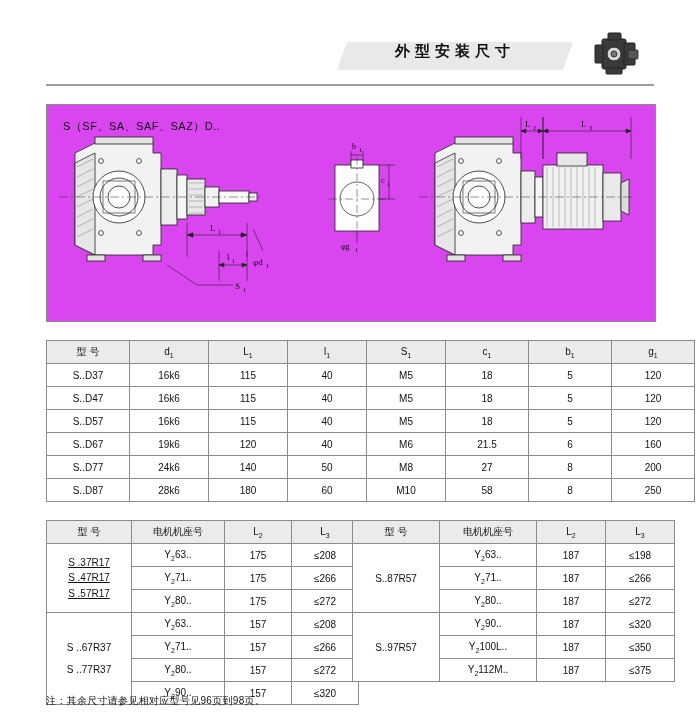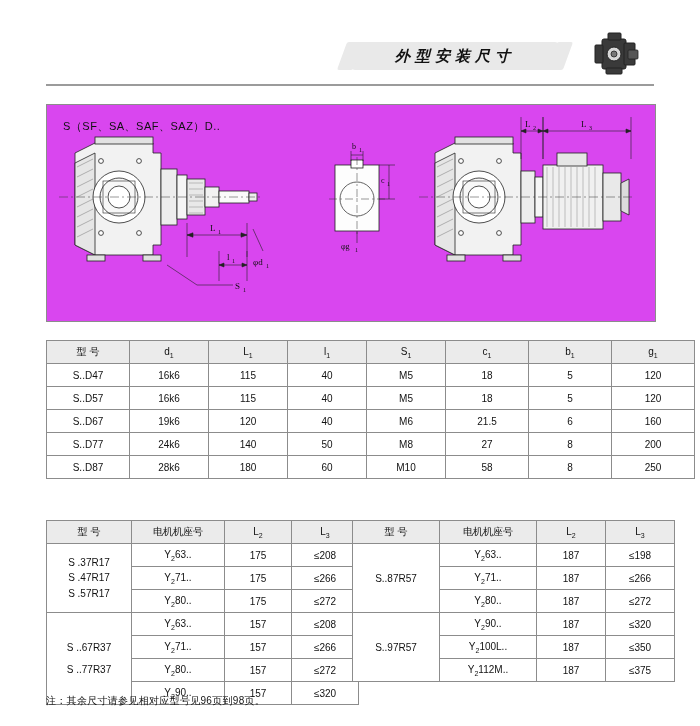--- a/index.html
+++ b/index.html
@@ -12,21 +12,21 @@
     overflow:hidden;
   }
   .page{position:relative;width:700px;height:726px;}
 
   
   .header{position:absolute;left:0;top:0;width:700px;height:88px;}
   .hdr-banner{
     position:absolute;left:352px;top:42px;width:206px;height:28px;
     background:#e9e9e9;
     border-radius:3px;
-    display:flex;align-items:center;justify-content:center;font-style:italic;
+    display:flex;align-items:flex-start;justify-content:center;
   }
   .hdr-banner:before{
     content:"";position:absolute;left:-10px;top:0;width:16px;height:28px;
     background:#e9e9e9;transform:skewX(-20deg);border-radius:2px;
   }
   .hdr-banner:after{
     content:"";position:absolute;right:-10px;top:0;width:16px;height:28px;
     background:#e9e9e9;transform:skewX(-20deg);border-radius:2px;
   }
   .hdr-title{
@@ -268,20 +268,30 @@
         <td style="width:74px">L<span class="sub">1</span></td>
         <td style="width:74px">l<span class="sub">1</span></td>
         <td style="width:74px">S<span class="sub">1</span></td>
         <td style="width:78px">c<span class="sub">1</span></td>
         <td style="width:78px">b<span class="sub">1</span></td>
         <td style="width:78px">g<span class="sub">1</span></td>
       </tr>
     </thead>
     <tbody>
       <tr>
+        <td>S..D37</td>
+        <td>16k6</td>
+        <td>115</td>
+        <td>40</td>
+        <td>M5</td>
+        <td>18</td>
+        <td>5</td>
+        <td>120</td>
+      </tr>
+      <tr>
         <td>S..D47</td>
         <td>16k6</td>
         <td>115</td>
         <td>40</td>
         <td>M5</td>
         <td>18</td>
         <td>5</td>
         <td>120</td>
       </tr>
       <tr>
@@ -331,21 +341,21 @@
     <thead>
       <tr>
         <td style="width:80px">型  号</td>
         <td style="width:88px">电机机座号</td>
         <td style="width:62px">L<span class="sub">2</span></td>
         <td style="width:62px">L<span class="sub">3</span></td>
       </tr>
     </thead>
     <tbody>
       <tr>
-        <td rowspan="3" style="line-height:1.55;">
+        <td rowspan="3" style="line-height:1.55;text-decoration:underline;">
           <div>S .37R17</div>
           <div>S .47R17</div>
           <div>S .57R17</div>
         </td>
         <td>Y<span class="sub">2</span>63..</td>
         <td>175</td>
         <td>≤208</td>
       </tr>
       <tr>
         <td>Y<span class="sub">2</span>71..</td>

